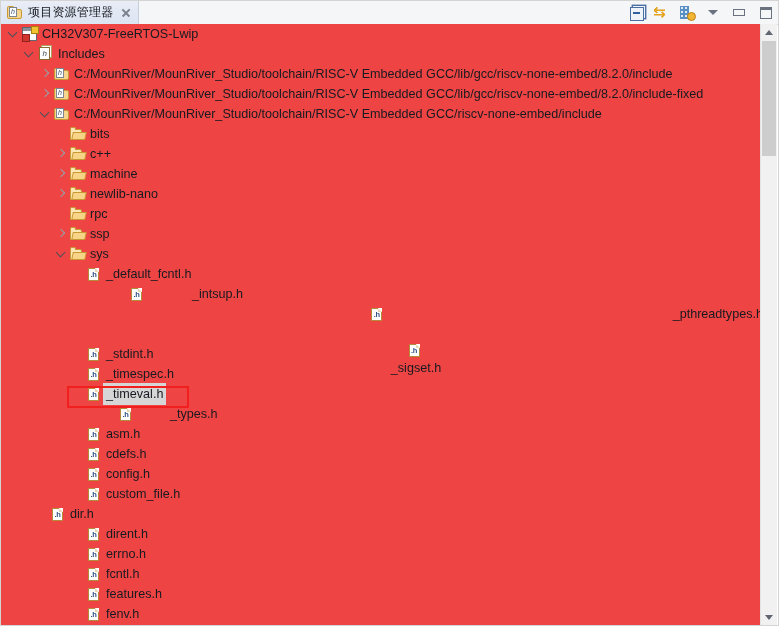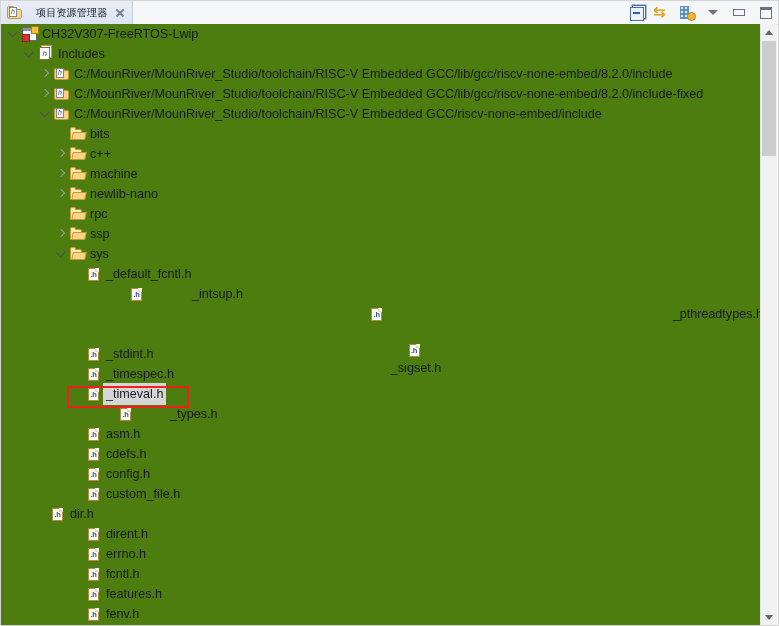--- a/index.html
+++ b/index.html
@@ -12,21 +12,21 @@
   }
   .view{position:relative;width:779px;height:626px;box-sizing:border-box;
         border:1px solid #d4d4d4;background:#fff;overflow:hidden;}
 
   
   .tabbar{position:absolute;left:0;top:0;width:779px;height:23px;
           background:#f5f6f8;border-bottom:1px solid #d8dade;}
   .tab{position:absolute;left:0;top:0;height:23px;display:flex;align-items:center;
        padding:0 6px 0 5px;background:linear-gradient(#e8edf6,#dde4f2);
        border-right:1px solid #c6cedd;box-sizing:border-box;}
-  .tab .tlabel{font-size:10px;color:#14181f;margin:0 7px 0 13px;letter-spacing:.2px;}
+  .tab .tlabel{font-size:12px;color:#14181f;margin:0 7px 0 5px;letter-spacing:.2px;}
   .tab-close{width:12px;height:12px;position:relative;opacity:.62;}
   .tab-close:before,.tab-close:after{content:"";position:absolute;left:1px;top:5px;
       width:10px;height:1.6px;background:#3d4450;}
   .tab-close:before{transform:rotate(45deg);}
   .tab-close:after{transform:rotate(-45deg);}
 
   .toolbar{position:absolute;right:3px;top:0;height:23px;display:flex;
            align-items:center;gap:9px;padding-right:3px;}
   .tbtn{width:17px;height:17px;position:relative;display:inline-block;}
 
@@ -44,21 +44,21 @@
   .ic-gear{position:absolute;right:0;bottom:0px;width:9px;height:9px;border-radius:50%;
       background:#f2b632;border:1.4px solid #b9801b;box-sizing:border-box;}
   
   .ic-chev{position:absolute;left:3px;top:6px;width:0;height:0;border-left:5px solid transparent;
            border-right:5px solid transparent;border-top:5px solid #6a7280;}
   .ic-min{position:absolute;left:2px;top:5px;width:12px;height:7px;border:1.4px solid #6a7280;box-sizing:border-box;}
   .ic-max{position:absolute;left:3px;top:3px;width:12px;height:12px;border:1.4px solid #6a7280;box-sizing:border-box;}
   .ic-max:before{content:"";position:absolute;left:0;top:0;width:100%;height:2.4px;background:#6a7280;}
 
   
-  .treewrap{position:absolute;left:0;top:23px;width:762px;height:602px;overflow:hidden;background:#4d7c0f;}
+  .treewrap{position:absolute;left:0;top:23px;width:762px;height:602px;overflow:hidden;background:#ef4444;}
   .row{position:relative;height:20px;display:flex;align-items:center;white-space:nowrap;}
   .row .lbl{font-size:12.6px;color:#161a20;line-height:20px;}
   .row.sel .lbl{background:#d6d6d6;padding:1px 3px;margin-left:-3px;}
 
   .arrow{width:16px;height:20px;flex:0 0 16px;position:relative;}
   .arrow.r:before{content:"";position:absolute;left:5px;top:6px;width:5px;height:5px;
       border-right:1.6px solid #9aa0a8;border-top:1.6px solid #9aa0a8;transform:rotate(45deg);}
   .arrow.d:before{content:"";position:absolute;left:4px;top:5px;width:6px;height:6px;
       border-right:1.7px solid #4b5159;border-bottom:1.7px solid #4b5159;transform:rotate(45deg);}
 

